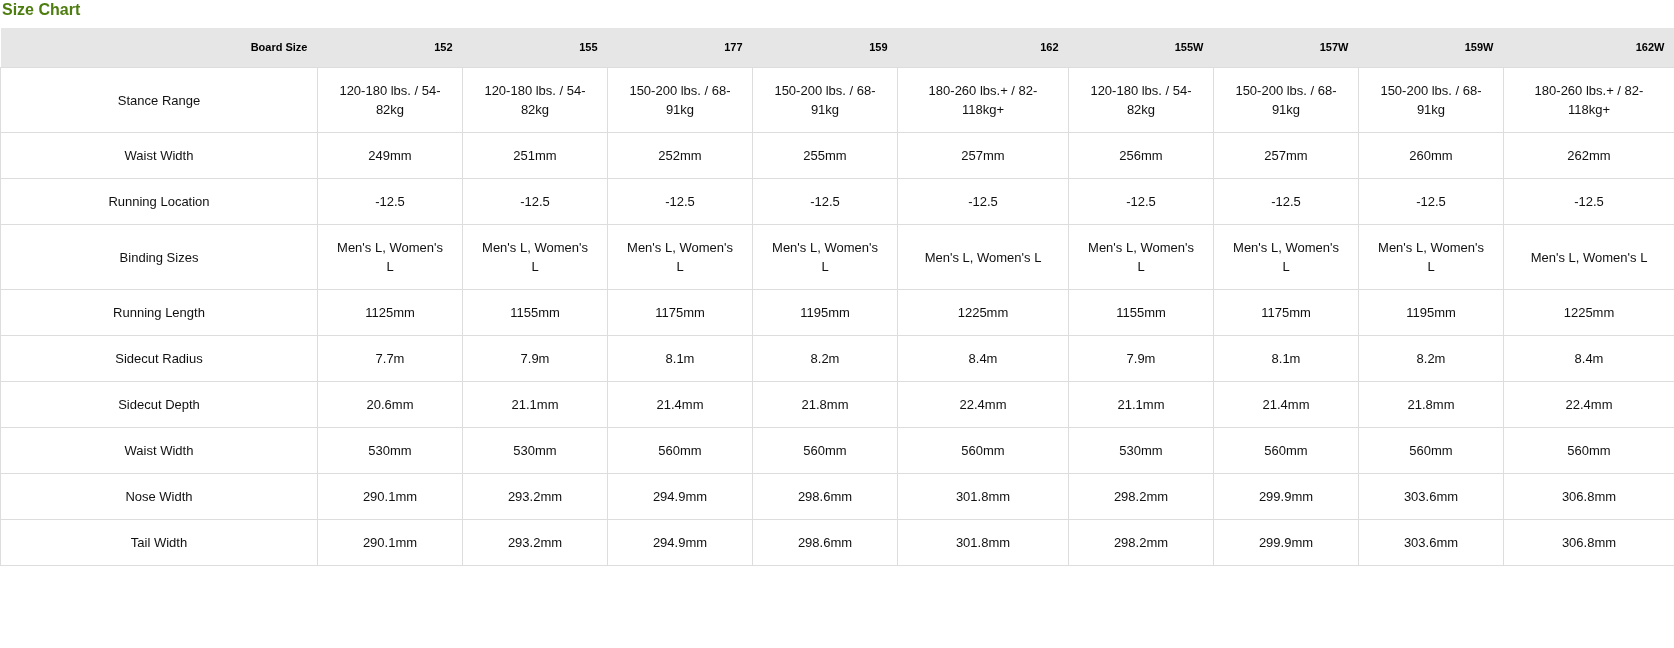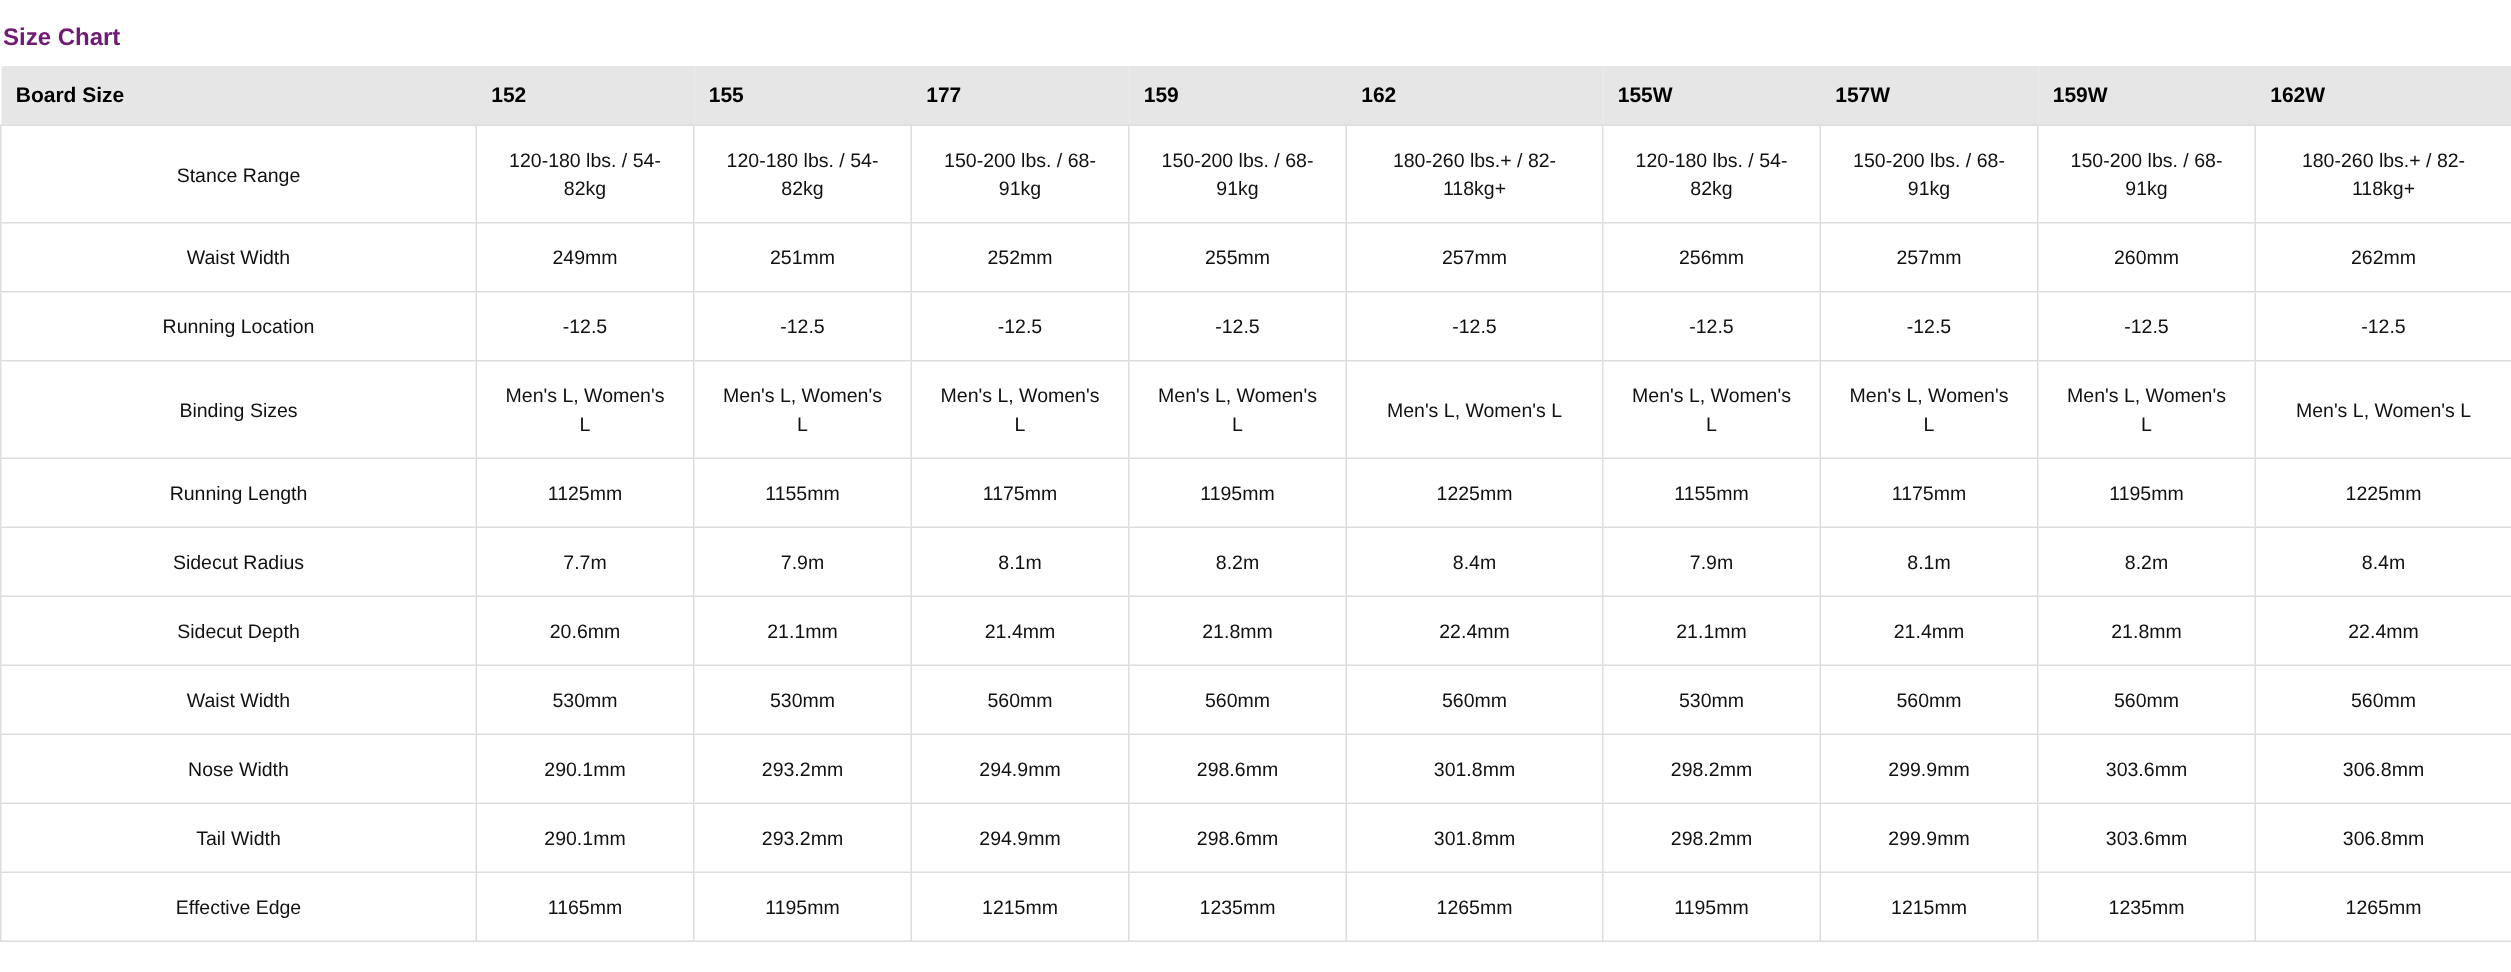--- a/index.html
+++ b/index.html
@@ -12,40 +12,40 @@
   body{
     width:1674px;
     height:648px;
     background:#ffffff;
     font-family:"Liberation Sans", sans-serif;
     color:var(--text);
     overflow:hidden;
   }
   .page-title{
     margin:0 0 9px 2px;
-    padding-top:17px;
+    padding-top:1px;
     font-size:16px;
     line-height:18px;
     font-weight:700;
-    color:#701a75;
+    color:#4d7c0f;
   }
   table.size-chart{
     width:1674px;
     border-collapse:collapse;
     table-layout:fixed;
   }
   col.c-label{width:317px;}
   col.c-n{width:145px;}
   col.c-w{width:171px;}
   thead th{
     background:var(--header-bg);
     border:none;
-    font-size:14px;
+    font-size:11px;
     font-weight:700;
-    text-align:left;
+    text-align:right;
     padding:12px 10px;
     line-height:15px;
     color:#000000;
   }
   tbody td, tbody th{
     border:1px solid var(--border);
     background:#ffffff;
     font-size:13px;
     font-weight:400;
     text-align:center;
@@ -201,26 +201,14 @@
         <td>290.1mm</td>
         <td>293.2mm</td>
         <td>294.9mm</td>
         <td>298.6mm</td>
         <td>301.8mm</td>
         <td>298.2mm</td>
         <td>299.9mm</td>
         <td>303.6mm</td>
         <td>306.8mm</td>
       </tr>
-      <tr>
-        <td>Effective Edge</td>
-        <td>1165mm</td>
-        <td>1195mm</td>
-        <td>1215mm</td>
-        <td>1235mm</td>
-        <td>1265mm</td>
-        <td>1195mm</td>
-        <td>1215mm</td>
-        <td>1235mm</td>
-        <td>1265mm</td>
-      </tr>
     </tbody>
 </table>
 
 </body></html>

